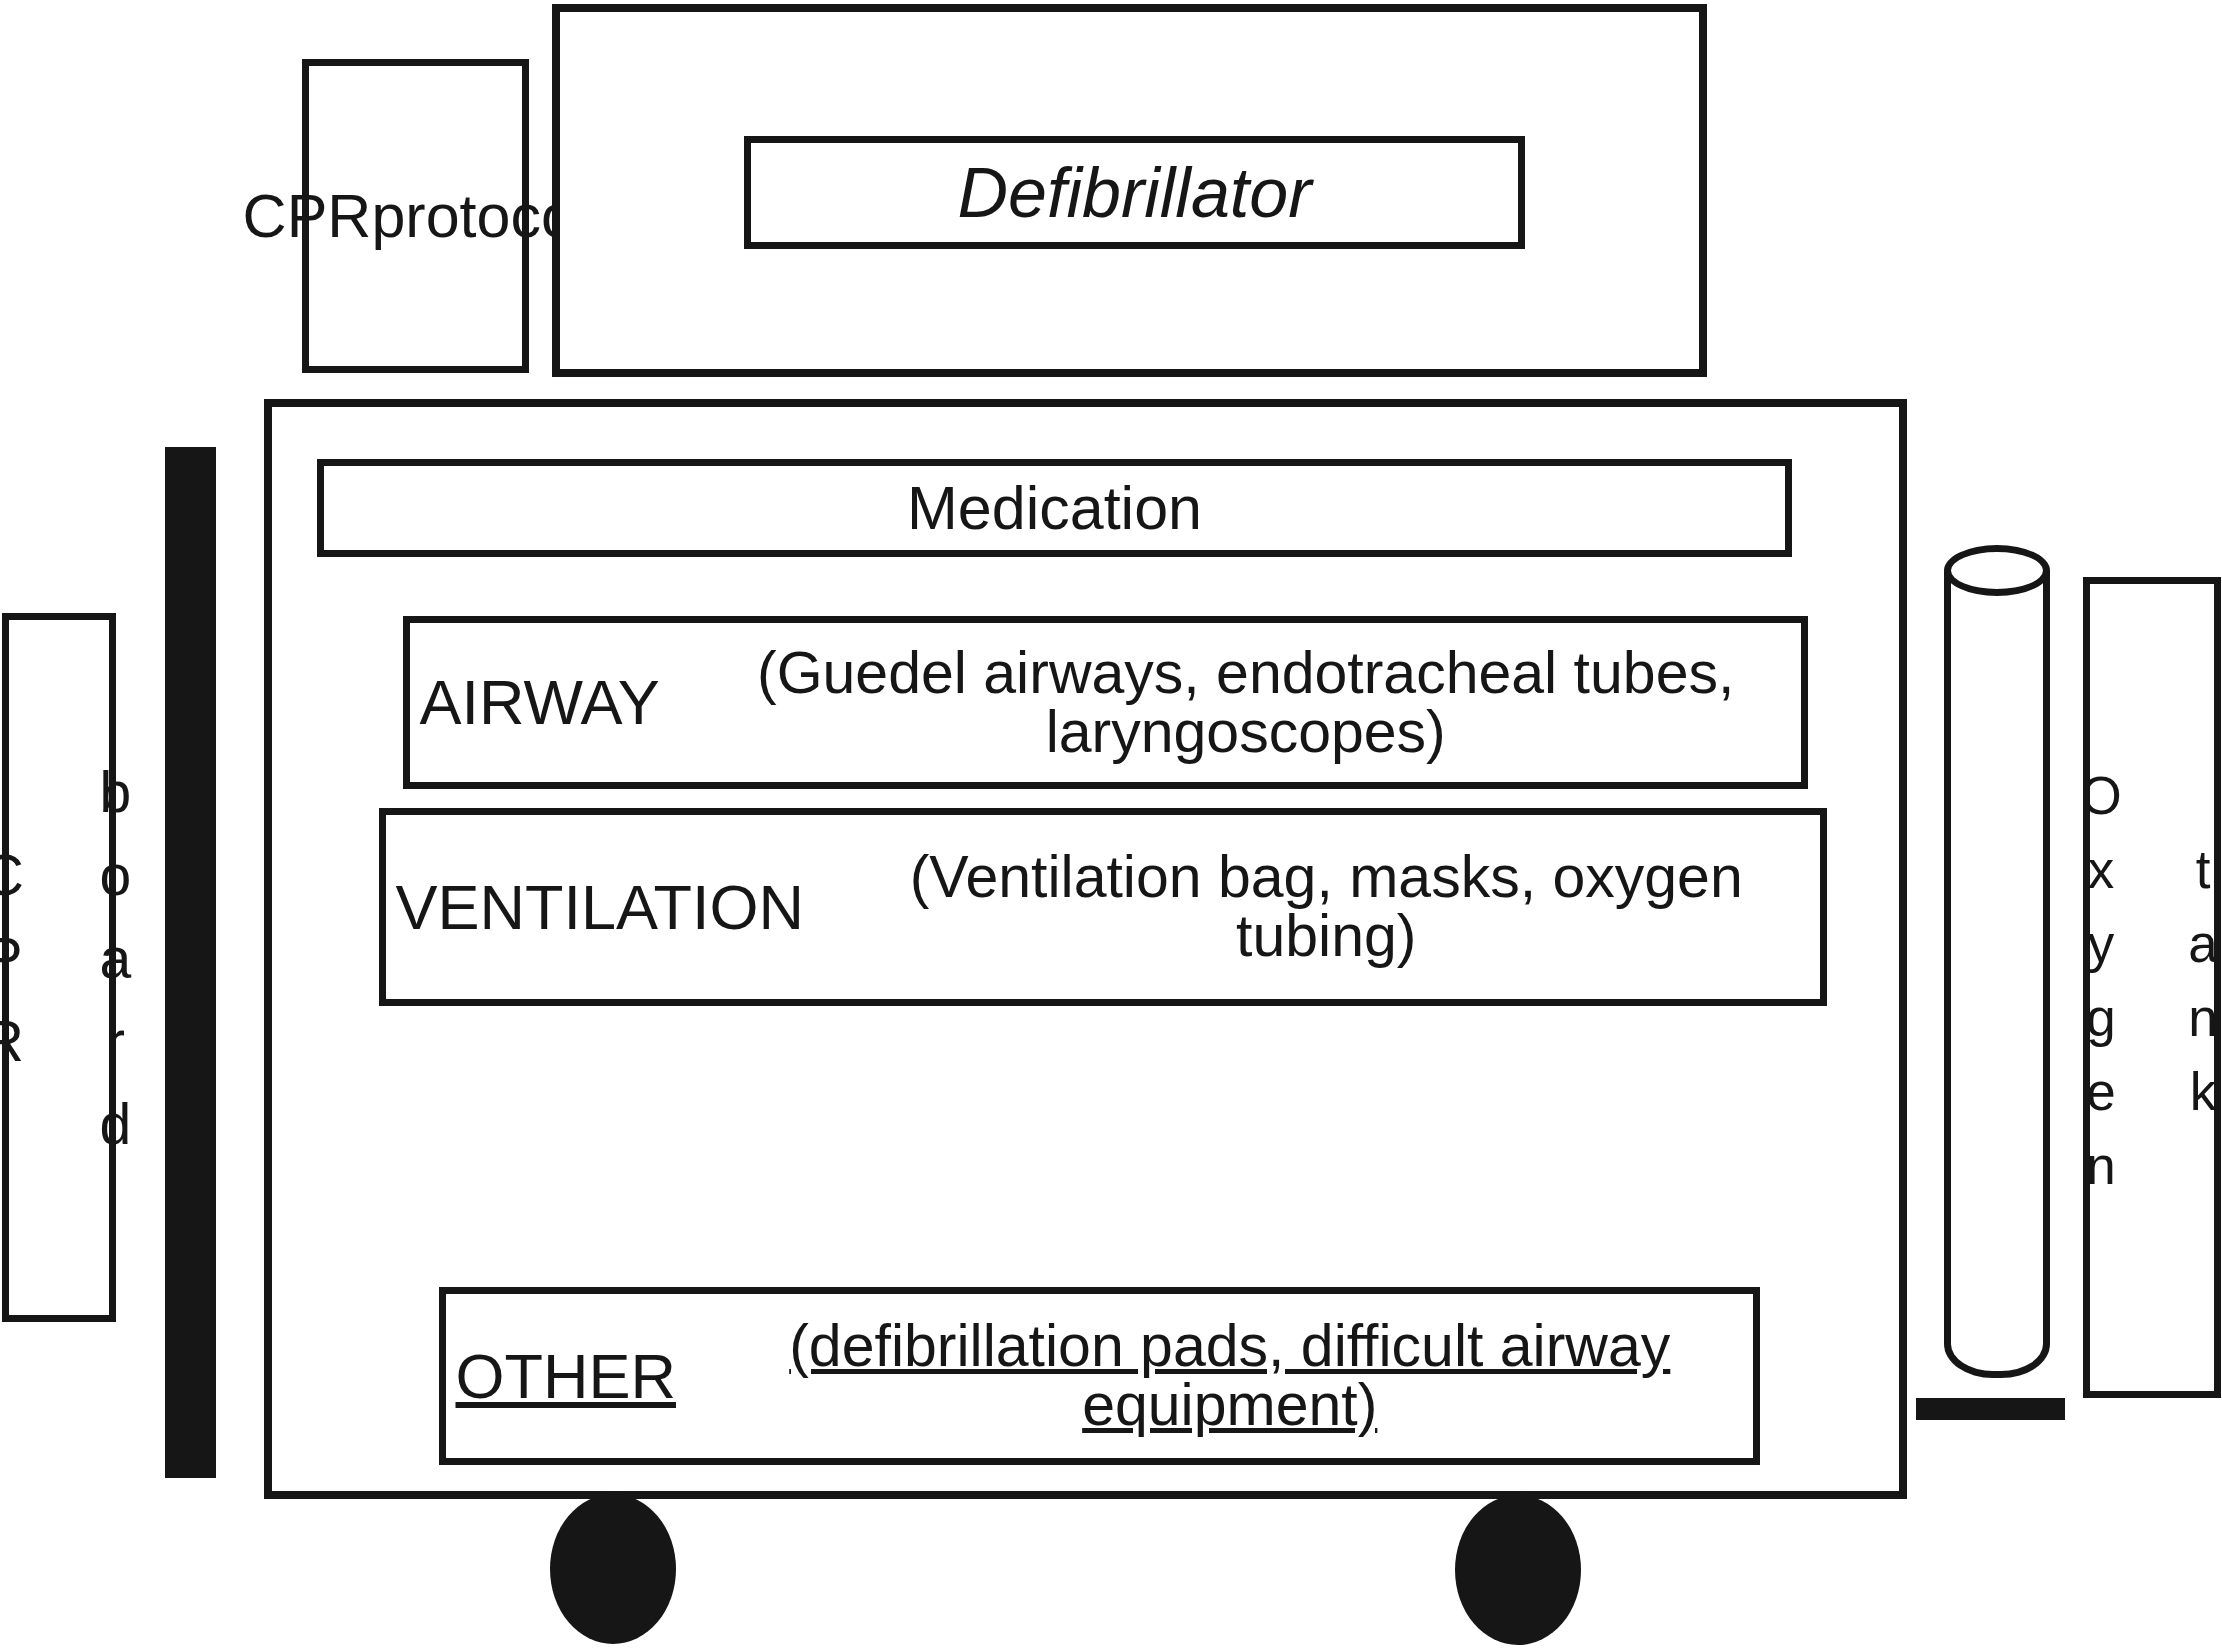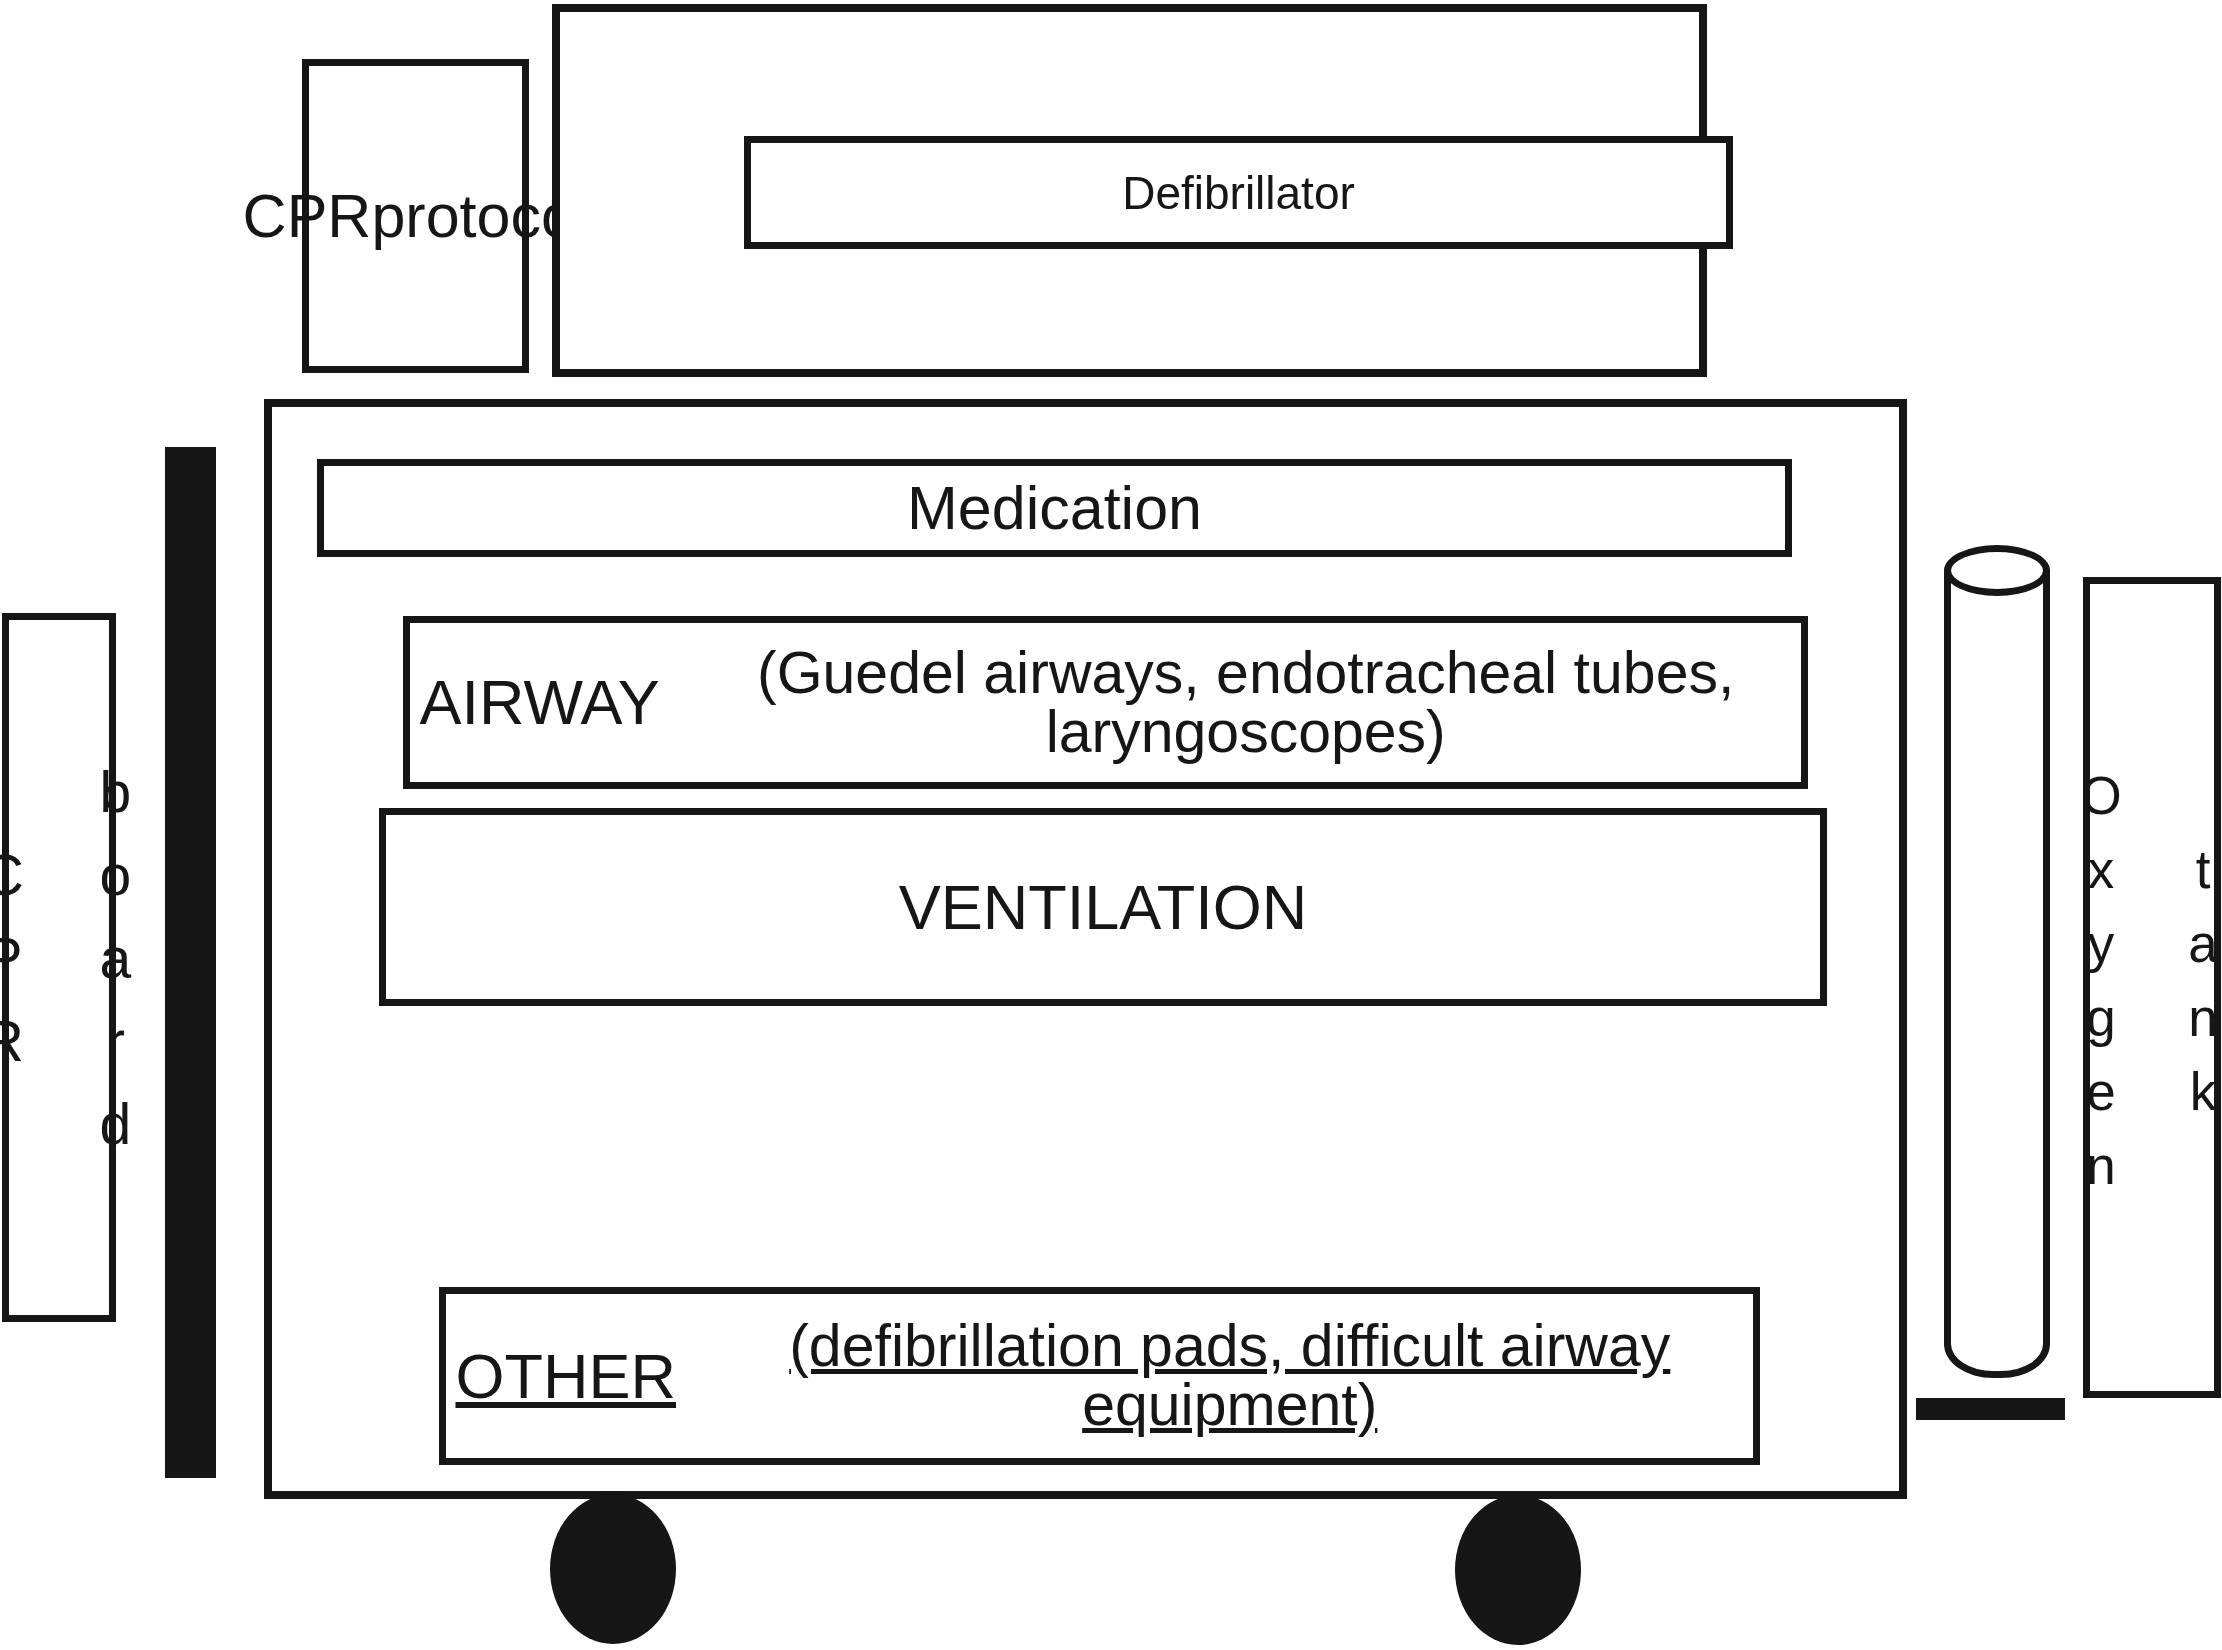--- a/index.html
+++ b/index.html
@@ -22,22 +22,22 @@
     align-items: center;
     justify-content: center;
     text-align: center;
   }
   .thick { border-width: 8.6px; }
 
   
   .cpr-protocol   { left: 302px; top: 59px;  width: 227px;  height: 314px;
                     font-size: 61px; line-height: 1.22; }
   .defib-outer    { left: 552px; top: 3.8px;   width: 1155px; height: 373px; }
-  .defib-inner    { left: 744px; top: 136px; width: 989px;  height: 113px;
-                    font-size: 46px; }
+  .defib-inner    { left: 744px; top: 136px; width: 781px;  height: 113px;
+                    font-size: 70px; font-style: italic; }
 
   
   .cart           { left: 264px; top: 399px; width: 1643px; height: 1100px; }
   .medication     { left: 317px; top: 459px; width: 1475px; height: 98px;
                     font-size: 61px; }
   .sec-title      { font-size: 63px; line-height: 1.0; }
   .sec-detail     { font-size: 59px; line-height: 1.0; }
   .section        { gap: 40px; padding: 5.7px 9.5px; }
   .sec-airway     { left: 403px; top: 616px;  width: 1405px; height: 173px; }
   .sec-vent       { left: 379px; top: 808px;  width: 1448px; height: 198px; gap: 38px; }
@@ -90,20 +90,21 @@
     <span>Medication</span>
   </div>
 
   <div class="box section sec-airway">
     <span class="sec-title">AIRWAY</span>
     <span class="sec-detail">(Guedel airways, endotracheal tubes, laryngoscopes)</span>
   </div>
 
   <div class="box section sec-vent">
     <span class="sec-title">VENTILATION</span>
+    <span class="sec-detail">(Ventilation bag, masks, oxygen tubing)</span>
   </div>
 
 
   <div class="box section sec-other">
     <span class="sec-title">OTHER</span>
     <span class="sec-detail">(defibrillation pads, difficult airway equipment)</span>
   </div>
 
   <div class="left-bar"></div>
   <div class="box cpr-board">

